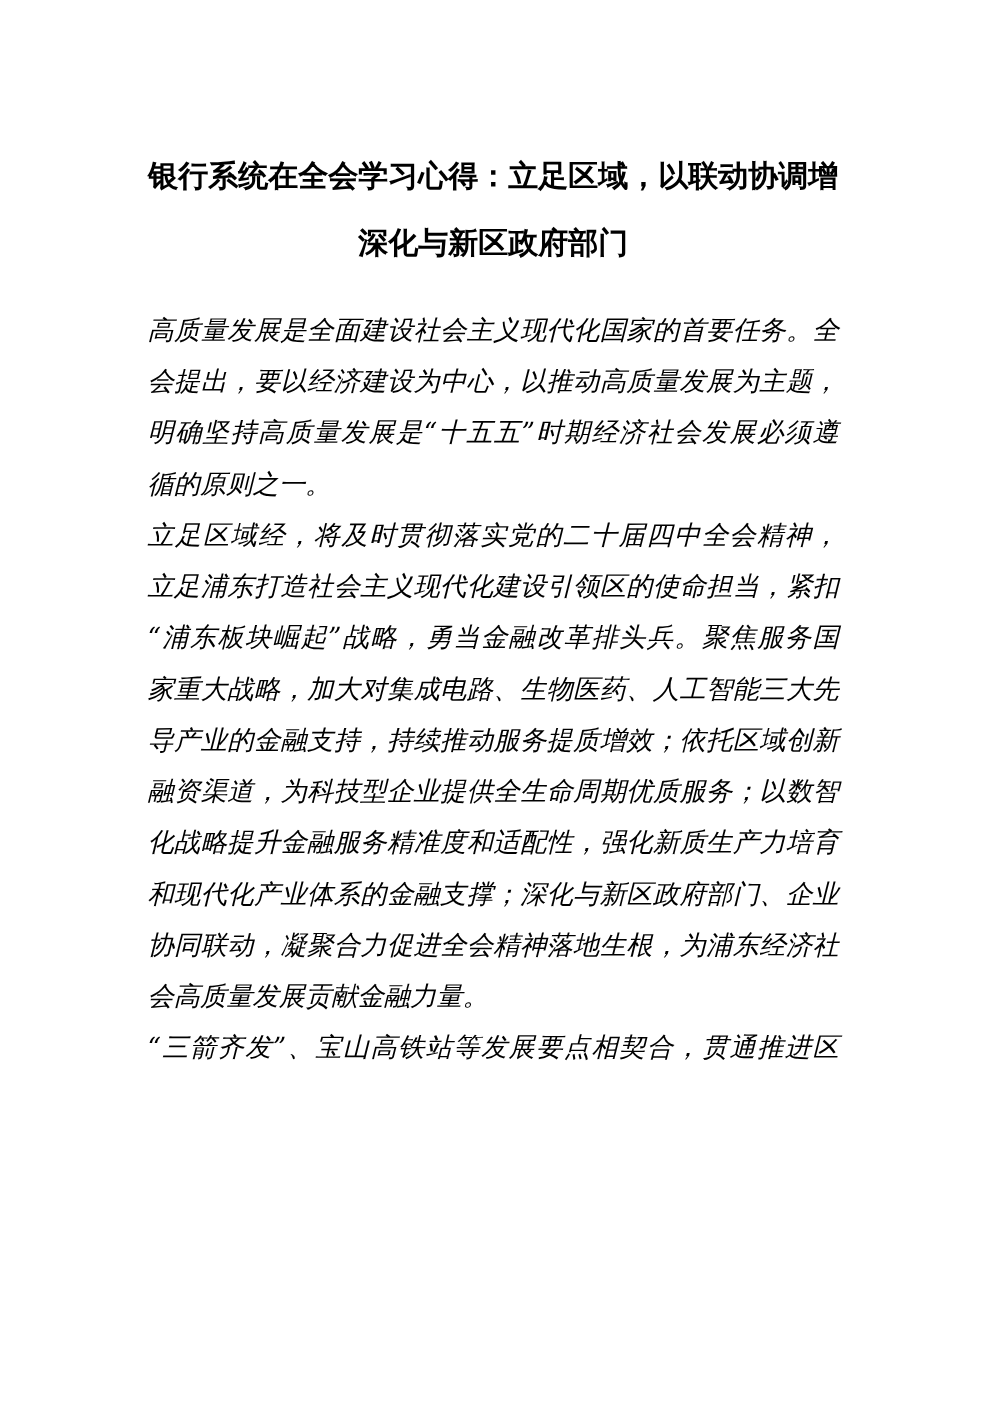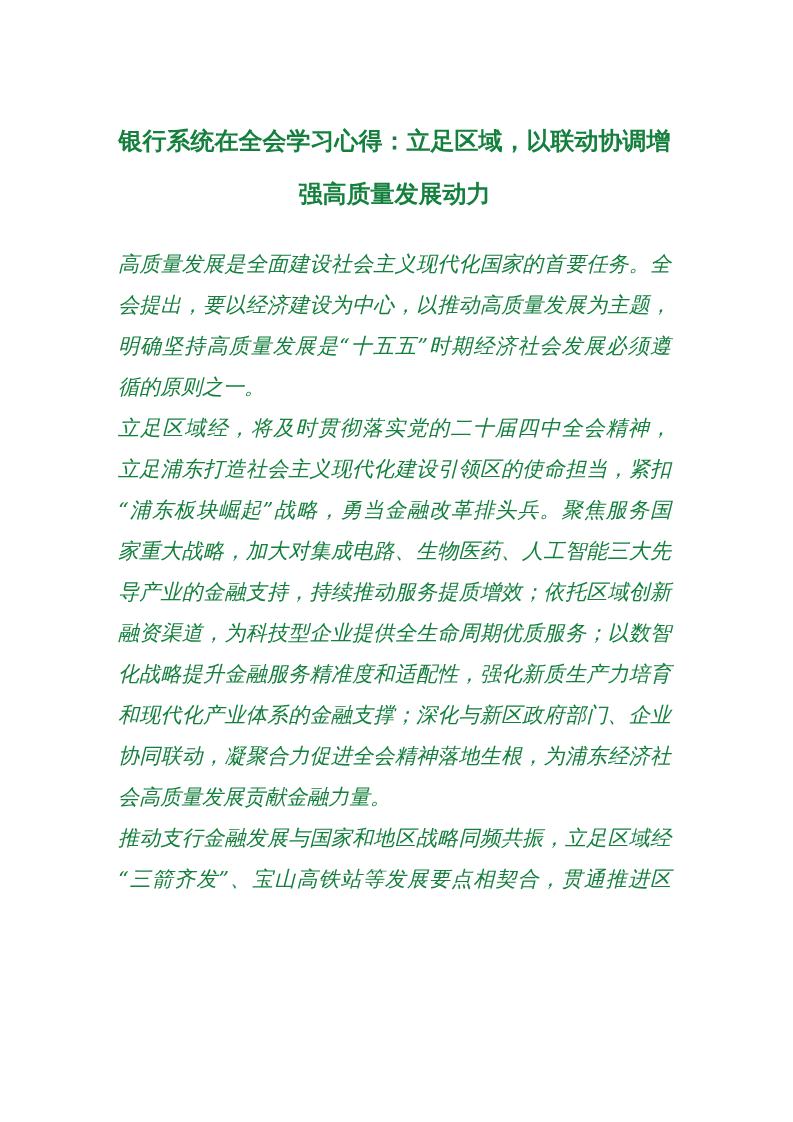--- a/index.html
+++ b/index.html
@@ -7,21 +7,21 @@
     padding: 0;
     background: #ffffff;
   }
   .page {
     position: relative;
     width: 793px;
     height: 1122px;
     background: #ffffff;
     overflow: hidden;
     font-family: "DejaVu Serif", "Liberation Serif", serif;
-    color: #15803d;
+    color: #000000;
   }
   .content {
     position: absolute;
     left: 118px;
     top: 114px;
     width: 553px;
   }
   .doc-title {
     margin: 0;
     padding: 0;
@@ -52,21 +52,21 @@
     text-align-last: left;
   }
 </style>
 </head>
 <body>
 
 <div class="page">
   <div class="content">
     <h1 class="doc-title" id="doc-title">
         <div class="title-line">银行系统在全会学习心得：立足区域，以联动协调增</div>
-        <div class="title-line">强高质量发展动力</div>
+        <div class="title-line">深化与新区政府部门</div>
       </h1>
     <div class="doc-body" id="doc-body">
         <div class="paragraph">
           <div class="line">高质量发展是全面建设社会主义现代化国家的首要任务。全</div>
           <div class="line">会提出，要以经济建设为中心，以推动高质量发展为主题，</div>
           <div class="line">明确坚持高质量发展是“十五五”时期经济社会发展必须遵</div>
           <div class="line para-end">循的原则之一。</div>
         </div>
         <div class="paragraph">
           <div class="line">立足区域经，将及时贯彻落实党的二十届四中全会精神，</div>
@@ -74,18 +74,17 @@
           <div class="line">“浦东板块崛起”战略，勇当金融改革排头兵。聚焦服务国</div>
           <div class="line">家重大战略，加大对集成电路、生物医药、人工智能三大先</div>
           <div class="line">导产业的金融支持，持续推动服务提质增效；依托区域创新</div>
           <div class="line">融资渠道，为科技型企业提供全生命周期优质服务；以数智</div>
           <div class="line">化战略提升金融服务精准度和适配性，强化新质生产力培育</div>
           <div class="line">和现代化产业体系的金融支撑；深化与新区政府部门、企业</div>
           <div class="line">协同联动，凝聚合力促进全会精神落地生根，为浦东经济社</div>
           <div class="line para-end">会高质量发展贡献金融力量。</div>
         </div>
         <div class="paragraph">
-          <div class="line">推动支行金融发展与国家和地区战略同频共振，立足区域经</div>
           <div class="line">“三箭齐发”、宝山高铁站等发展要点相契合，贯通推进区</div>
         </div>
       </div>
   </div>
 </div>
 
 </body></html>

